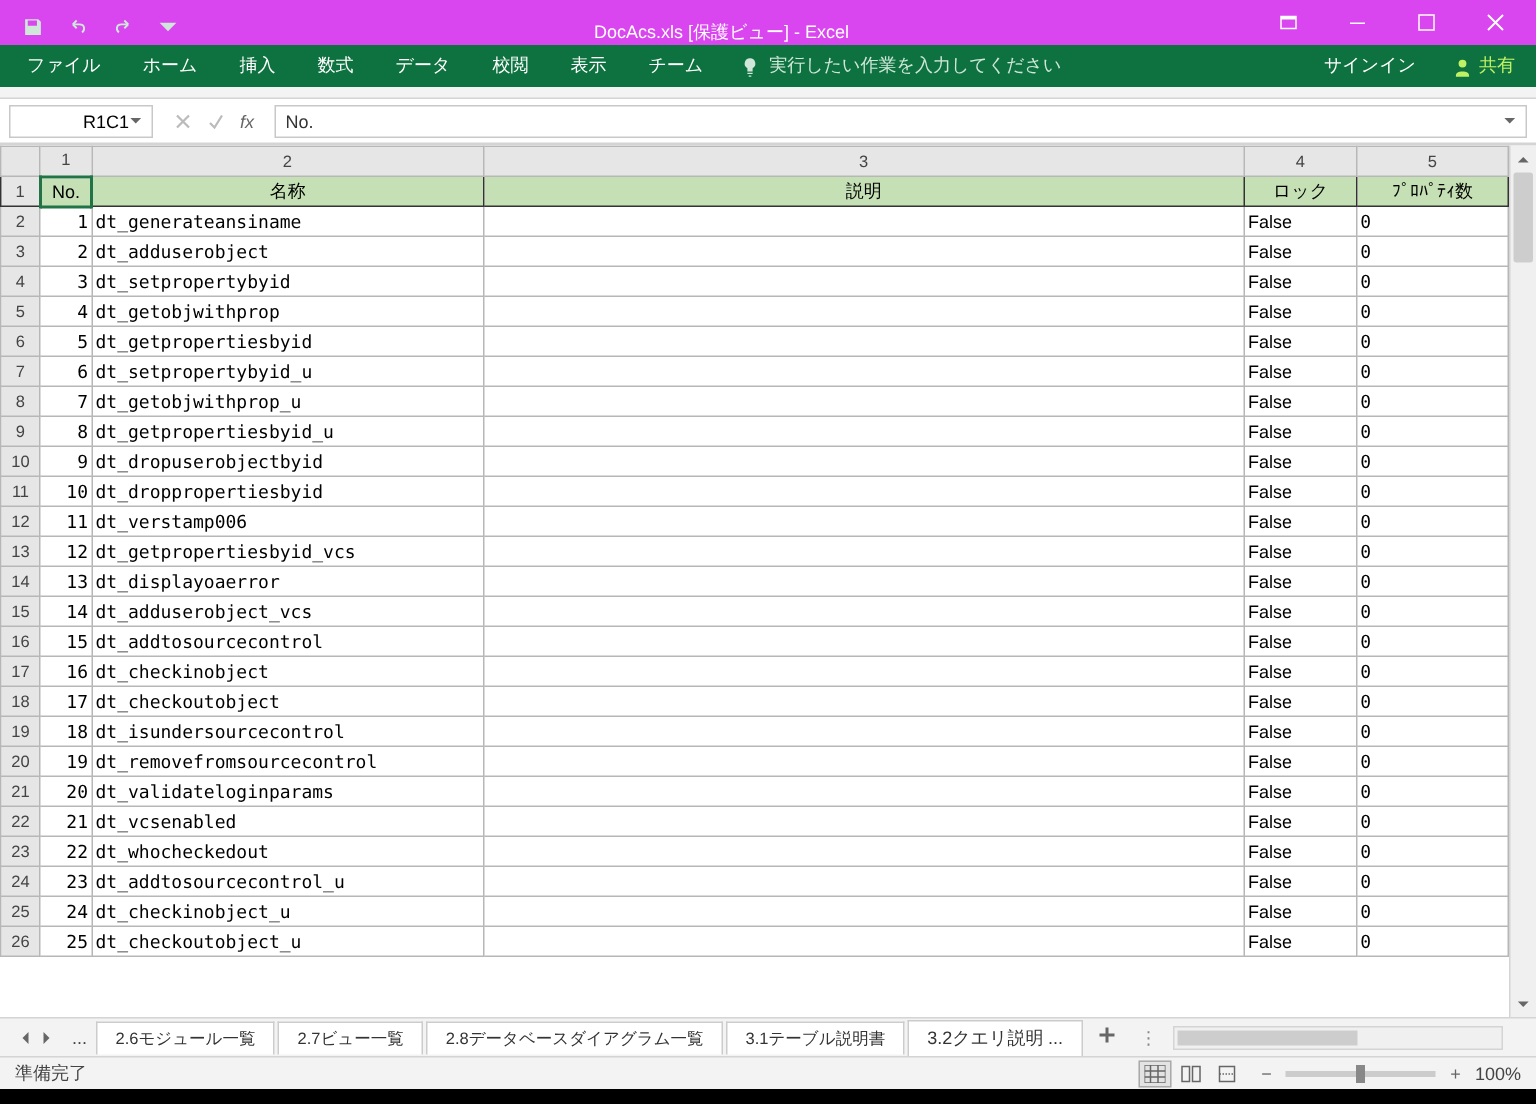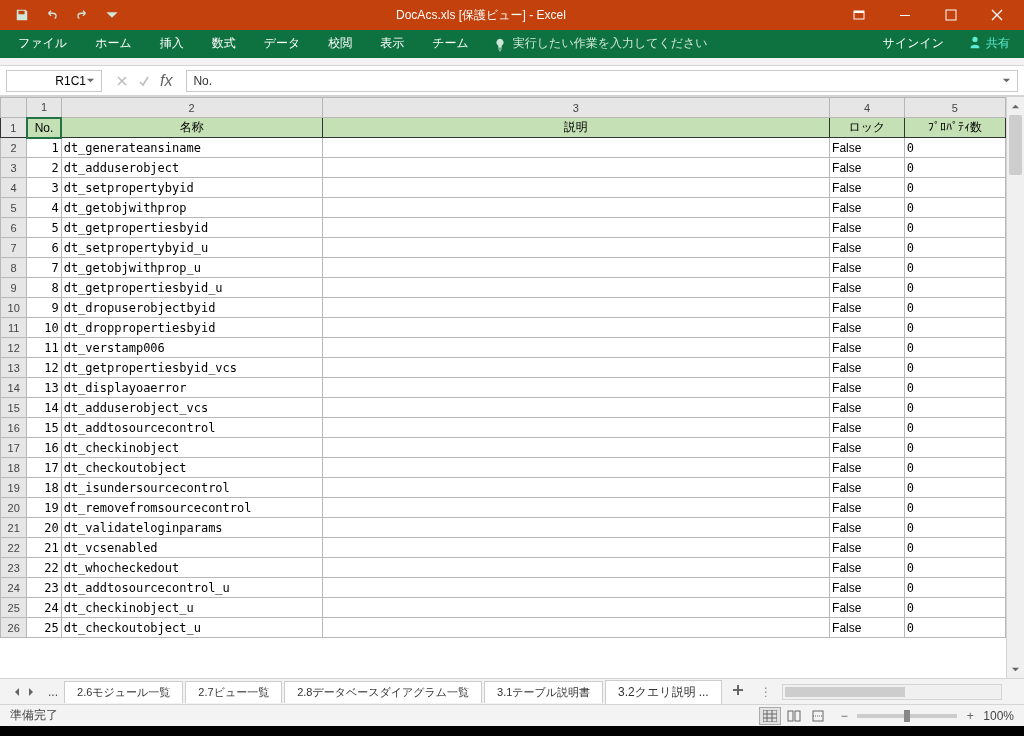--- a/index.html
+++ b/index.html
@@ -1,38 +1,38 @@
 <!DOCTYPE html>
 <html><head>
 <meta charset="utf-8">
 <style>
 *{margin:0;padding:0;box-sizing:border-box;font-family:"Meiryo UI","MS PGothic",sans-serif;font-size:12px}
 body{background:#fff;width:1024px;height:736px;overflow:hidden;display:flex;flex-direction:column}
-.titlebar{background:#c2410c;height:30px;display:flex;align-items:center;color:#fff;padding:0 4px}
+.titlebar{background:#d946ef;height:30px;display:flex;align-items:flex-end;color:#fff;padding:0 4px}
 .qa-left{display:flex;align-items:center;gap:2px;padding-left:4px}
 .qa-btn{width:28px;height:24px;display:flex;align-items:center;justify-content:center;color:#cfe7d9}
 .qa-btn svg{width:14px;height:14px}
 .title-text{flex:1;text-align:center;font-size:12px}
 .win-controls{display:flex;align-items:center;gap:0}
 .win-btn{width:46px;height:30px;display:flex;align-items:center;justify-content:center;color:#fff}
 .win-btn svg{width:12px;height:12px}
 .ribbon-tabs{background:#0e7240;height:28px;display:flex;align-items:flex-end;color:#fff;padding:0 4px}
 .rt{padding:6px 14px;font-size:12px;color:#fff;white-space:nowrap}
 .tellme{display:flex;align-items:flex-end;gap:6px;padding:6px 10px;color:#cfe7d9}
 .tellme svg{width:14px;height:14px}
 .rt-right{margin-left:auto;display:flex;align-items:center}
-.share{display:flex;align-items:flex-start;gap:4px;padding:4px 10px;color:#5eead4}
+.share{display:flex;align-items:flex-end;gap:4px;padding:4px 10px;color:#bef264}
 .share svg{width:14px;height:14px}
 .ribbon-body{background:#f3f3f3;height:8px;border-bottom:1px solid #d4d4d4}
 .formula-bar{height:30px;display:flex;align-items:center;border-bottom:1px solid #d4d4d4;background:#fff;padding:4px 6px;gap:6px}
 .namebox{width:96px;height:22px;border:1px solid #c8c8c8;display:flex;align-items:center;padding:0 6px;font-size:12px;background:#fff;justify-content:flex-end}
 .namebox svg{width:9px;height:9px;fill:#666}
 .fx-icons{display:flex;align-items:center;gap:10px;padding:0 8px;color:#bbb}
 .fx-icons svg{width:12px;height:12px}
-.fx-label{font-style:italic;color:#666;font-size:16px}
+.fx-label{font-style:italic;color:#666;font-size:12px}
 .fx-input{flex:1;height:22px;border:1px solid #c8c8c8;padding:0 6px;font-size:12px;color:#333;display:flex;align-items:center;justify-content:space-between}
 .fx-input svg{width:9px;height:9px;fill:#666}
 .grid-wrap{flex:1;display:flex;overflow:hidden;border-top:1px solid #d4d4d4}
 .grid{flex:1;overflow:hidden;position:relative}
 table{border-collapse:collapse;width:100%;table-layout:fixed}
 .col-head th{background:#e6e6e6;border:1px solid #b7b7b7;height:20px;text-align:center;font-weight:normal;font-size:11px;color:#444}
 .col-head th.corner{background:#e6e6e6;width:26px}
 .col-head th.c1{width:34px}
 .col-head th.c2{width:258px}
 .col-head th.c3{width:502px}

